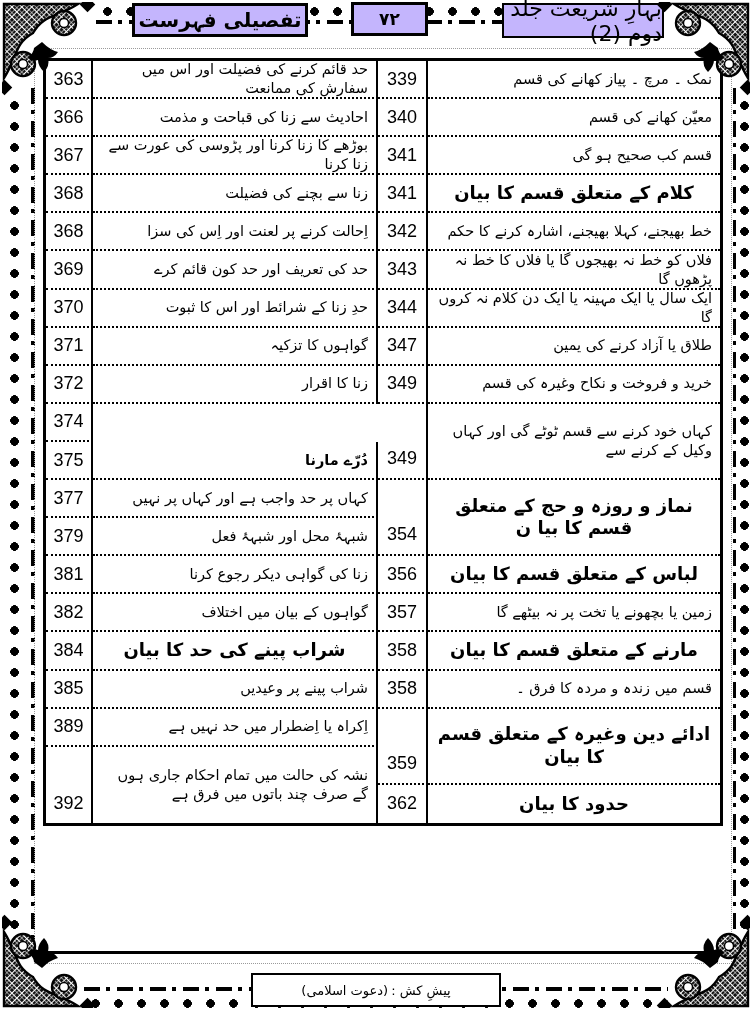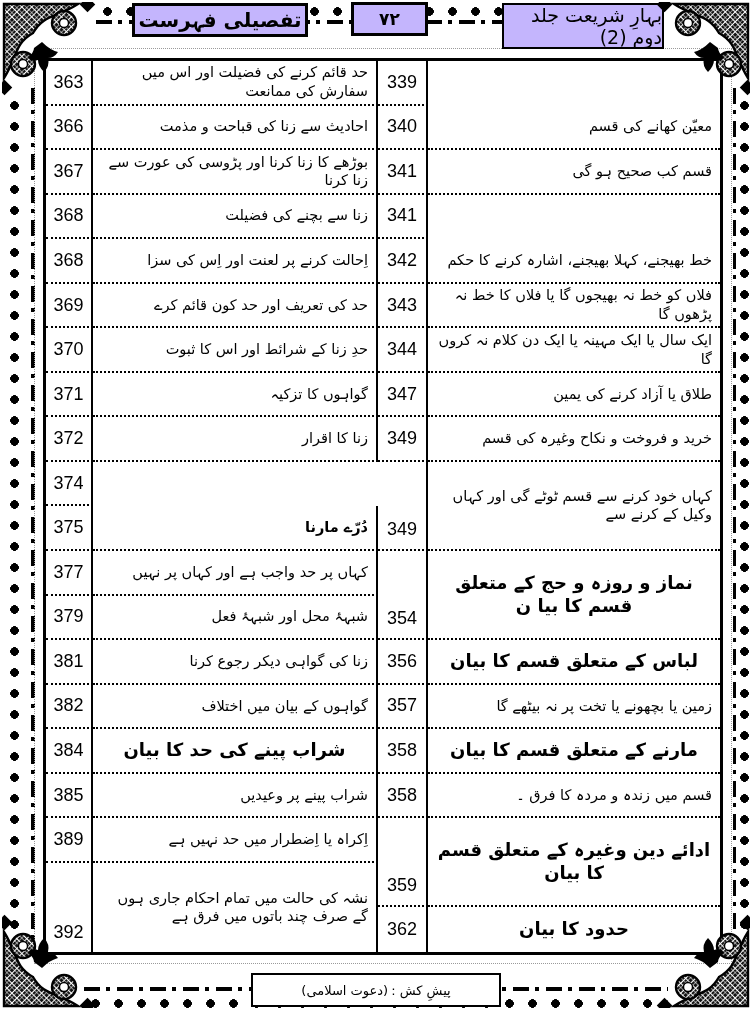--- a/index.html
+++ b/index.html
@@ -34,38 +34,38 @@
     background:repeating-linear-gradient(180deg,#000 0 16px,transparent 16px 22px,#000 22px 26px,transparent 26px 33px);
     z-index:1;
   }
   .bottom-rule{position:absolute;left:6px;right:6px;top:951px;height:3px;background:#000;z-index:2;}
   
   .hbox{
     position:absolute;background:#c4b5fd;border:2.5px solid #000;
     display:flex;align-items:center;justify-content:center;
     z-index:5;box-sizing:border-box;
   }
-  #box-title    {right:88px;top:3px;width:162px;height:46px;font-size:19px;}
+  #box-title    {right:88px;top:3px;width:162px;height:35px;font-size:22px;}
   #box-pagenum  {left:351px;top:2px;width:77px;height:34px;border-width:3px;font-size:17px;font-weight:bold;}
   #box-fehrist  {left:132px;top:3px;width:176px;height:34px;border-width:3px;font-size:20px;font-weight:bold;}
   
   #box-footer{
     position:absolute;left:251px;top:973px;width:250px;height:34px;
     background:#fff;border:2.5px solid #000;box-sizing:border-box;
     display:flex;align-items:center;justify-content:center;gap:3px;
     z-index:5;font-size:13px;direction:rtl;
   }
   #box-footer .pub{font-weight:bold;font-size:15px;}
   
   #toc-outline{
     position:absolute;left:34px;top:48px;width:698px;height:916px;
     border:1.5px dotted #9a9a9a;z-index:1;box-sizing:border-box;
   }
   #toc-grid{
-    position:absolute;left:43px;top:58px;width:680px;height:897px;
+    position:absolute;left:43px;top:58px;width:680px;height:768px;
     border:3px solid #000;box-sizing:border-box;background:#fff;
     display:grid;z-index:3;
     grid-template-columns:47px 285px 50px 1fr;
     grid-template-rows:repeat(20,1fr);
   }
   .cell{border-bottom:2.5px dotted #000;overflow:hidden;box-sizing:border-box;}
   .cell.last{border-bottom:none;}
   .col1{border-right:2px solid #000;}
   .col2{border-right:2.5px solid #000;}
   .col3{border-right:2px solid #000;}
@@ -207,25 +207,27 @@
       <div class="cell txt col2" style="grid-area: 15 / 2 / span 1;">گواہوں کے بیان میں اختلاف</div>
       <div class="cell num col1" style="grid-area: 16 / 1 / span 1;">384</div>
       <div class="cell txt col2 heading" style="grid-area: 16 / 2 / span 1;">شراب پینے کی حد کا بیان</div>
       <div class="cell num col1" style="grid-area: 17 / 1 / span 1;">385</div>
       <div class="cell txt col2" style="grid-area: 17 / 2 / span 1;">شراب پینے پر وعیدیں</div>
       <div class="cell num col1" style="grid-area: 18 / 1 / span 1;">389</div>
       <div class="cell txt col2" style="grid-area: 18 / 2 / span 1;">اِکراہ یا اِضطرار میں حد نہیں ہے</div>
       <div class="cell num col1 vbottom last" style="grid-area: 19 / 1 / span 2;">392</div>
       <div class="cell txt col2 last" style="grid-area: 19 / 2 / span 2;">نشہ کی حالت میں تمام احکام جاری ہوں گے صرف چند باتوں میں فرق ہے</div>
       <div class="cell num col3" style="grid-area: 1 / 3 / span 1;">339</div>
+      <div class="cell txt col4" style="grid-area: 1 / 4 / span 1;">نمک ۔ مرچ ۔ پیاز کھانے کی قسم</div>
       <div class="cell num col3" style="grid-area: 2 / 3 / span 1;">340</div>
       <div class="cell txt col4" style="grid-area: 2 / 4 / span 1;">معیّن کھانے کی قسم</div>
       <div class="cell num col3" style="grid-area: 3 / 3 / span 1;">341</div>
       <div class="cell txt col4" style="grid-area: 3 / 4 / span 1;">قسم کب صحیح ہو گی</div>
       <div class="cell num col3" style="grid-area: 4 / 3 / span 1;">341</div>
+      <div class="cell txt col4 heading" style="grid-area: 4 / 4 / span 1;">کلام کے متعلق قسم کا بیان</div>
       <div class="cell num col3" style="grid-area: 5 / 3 / span 1;">342</div>
       <div class="cell txt col4" style="grid-area: 5 / 4 / span 1;">خط بھیجنے، کہلا بھیجنے، اشارہ کرنے کا حکم</div>
       <div class="cell num col3" style="grid-area: 6 / 3 / span 1;">343</div>
       <div class="cell txt col4" style="grid-area: 6 / 4 / span 1;">فلاں کو خط نہ بھیجوں گا یا فلاں کا خط نہ پڑھوں گا</div>
       <div class="cell num col3" style="grid-area: 7 / 3 / span 1;">344</div>
       <div class="cell txt col4" style="grid-area: 7 / 4 / span 1;">ایک سال یا ایک مہینہ یا ایک دن کلام نہ کروں گا</div>
       <div class="cell num col3" style="grid-area: 8 / 3 / span 1;">347</div>
       <div class="cell txt col4" style="grid-area: 8 / 4 / span 1;">طلاق یا آزاد کرنے کی یمین</div>
       <div class="cell num col3" style="grid-area: 9 / 3 / span 1;">349</div>
       <div class="cell txt col4" style="grid-area: 9 / 4 / span 1;">خرید و فروخت و نکاح وغیرہ کی قسم</div>

